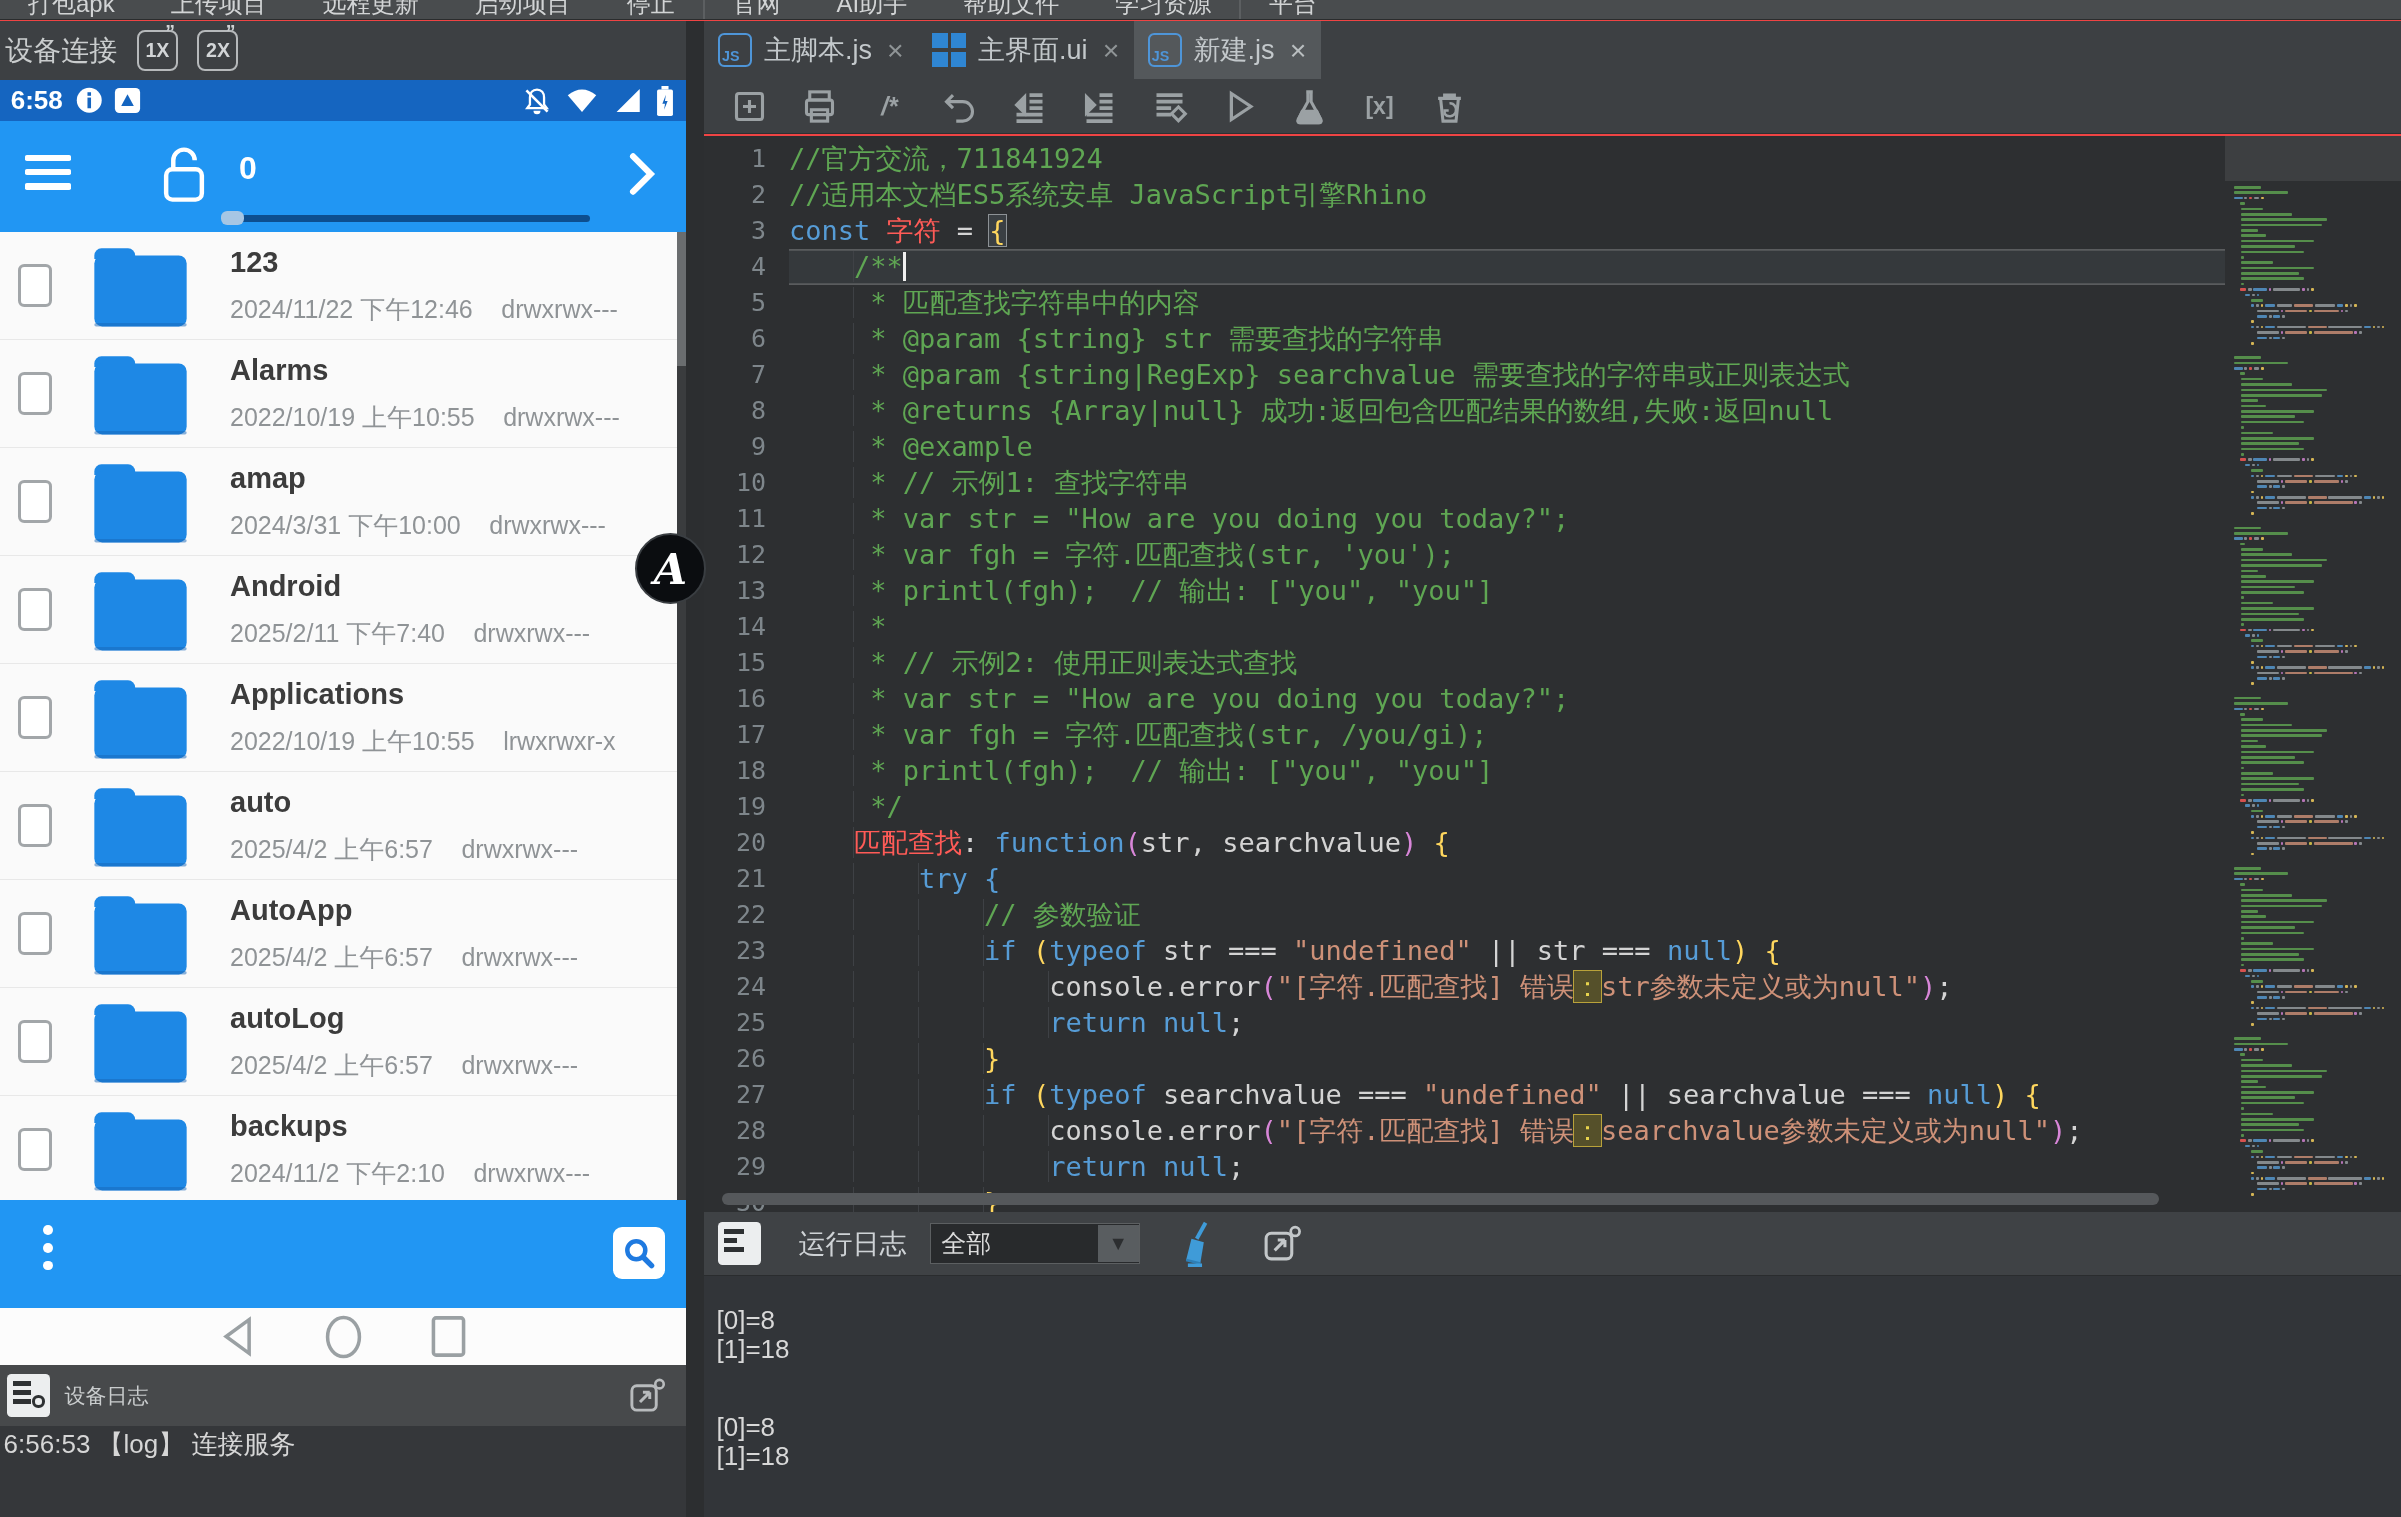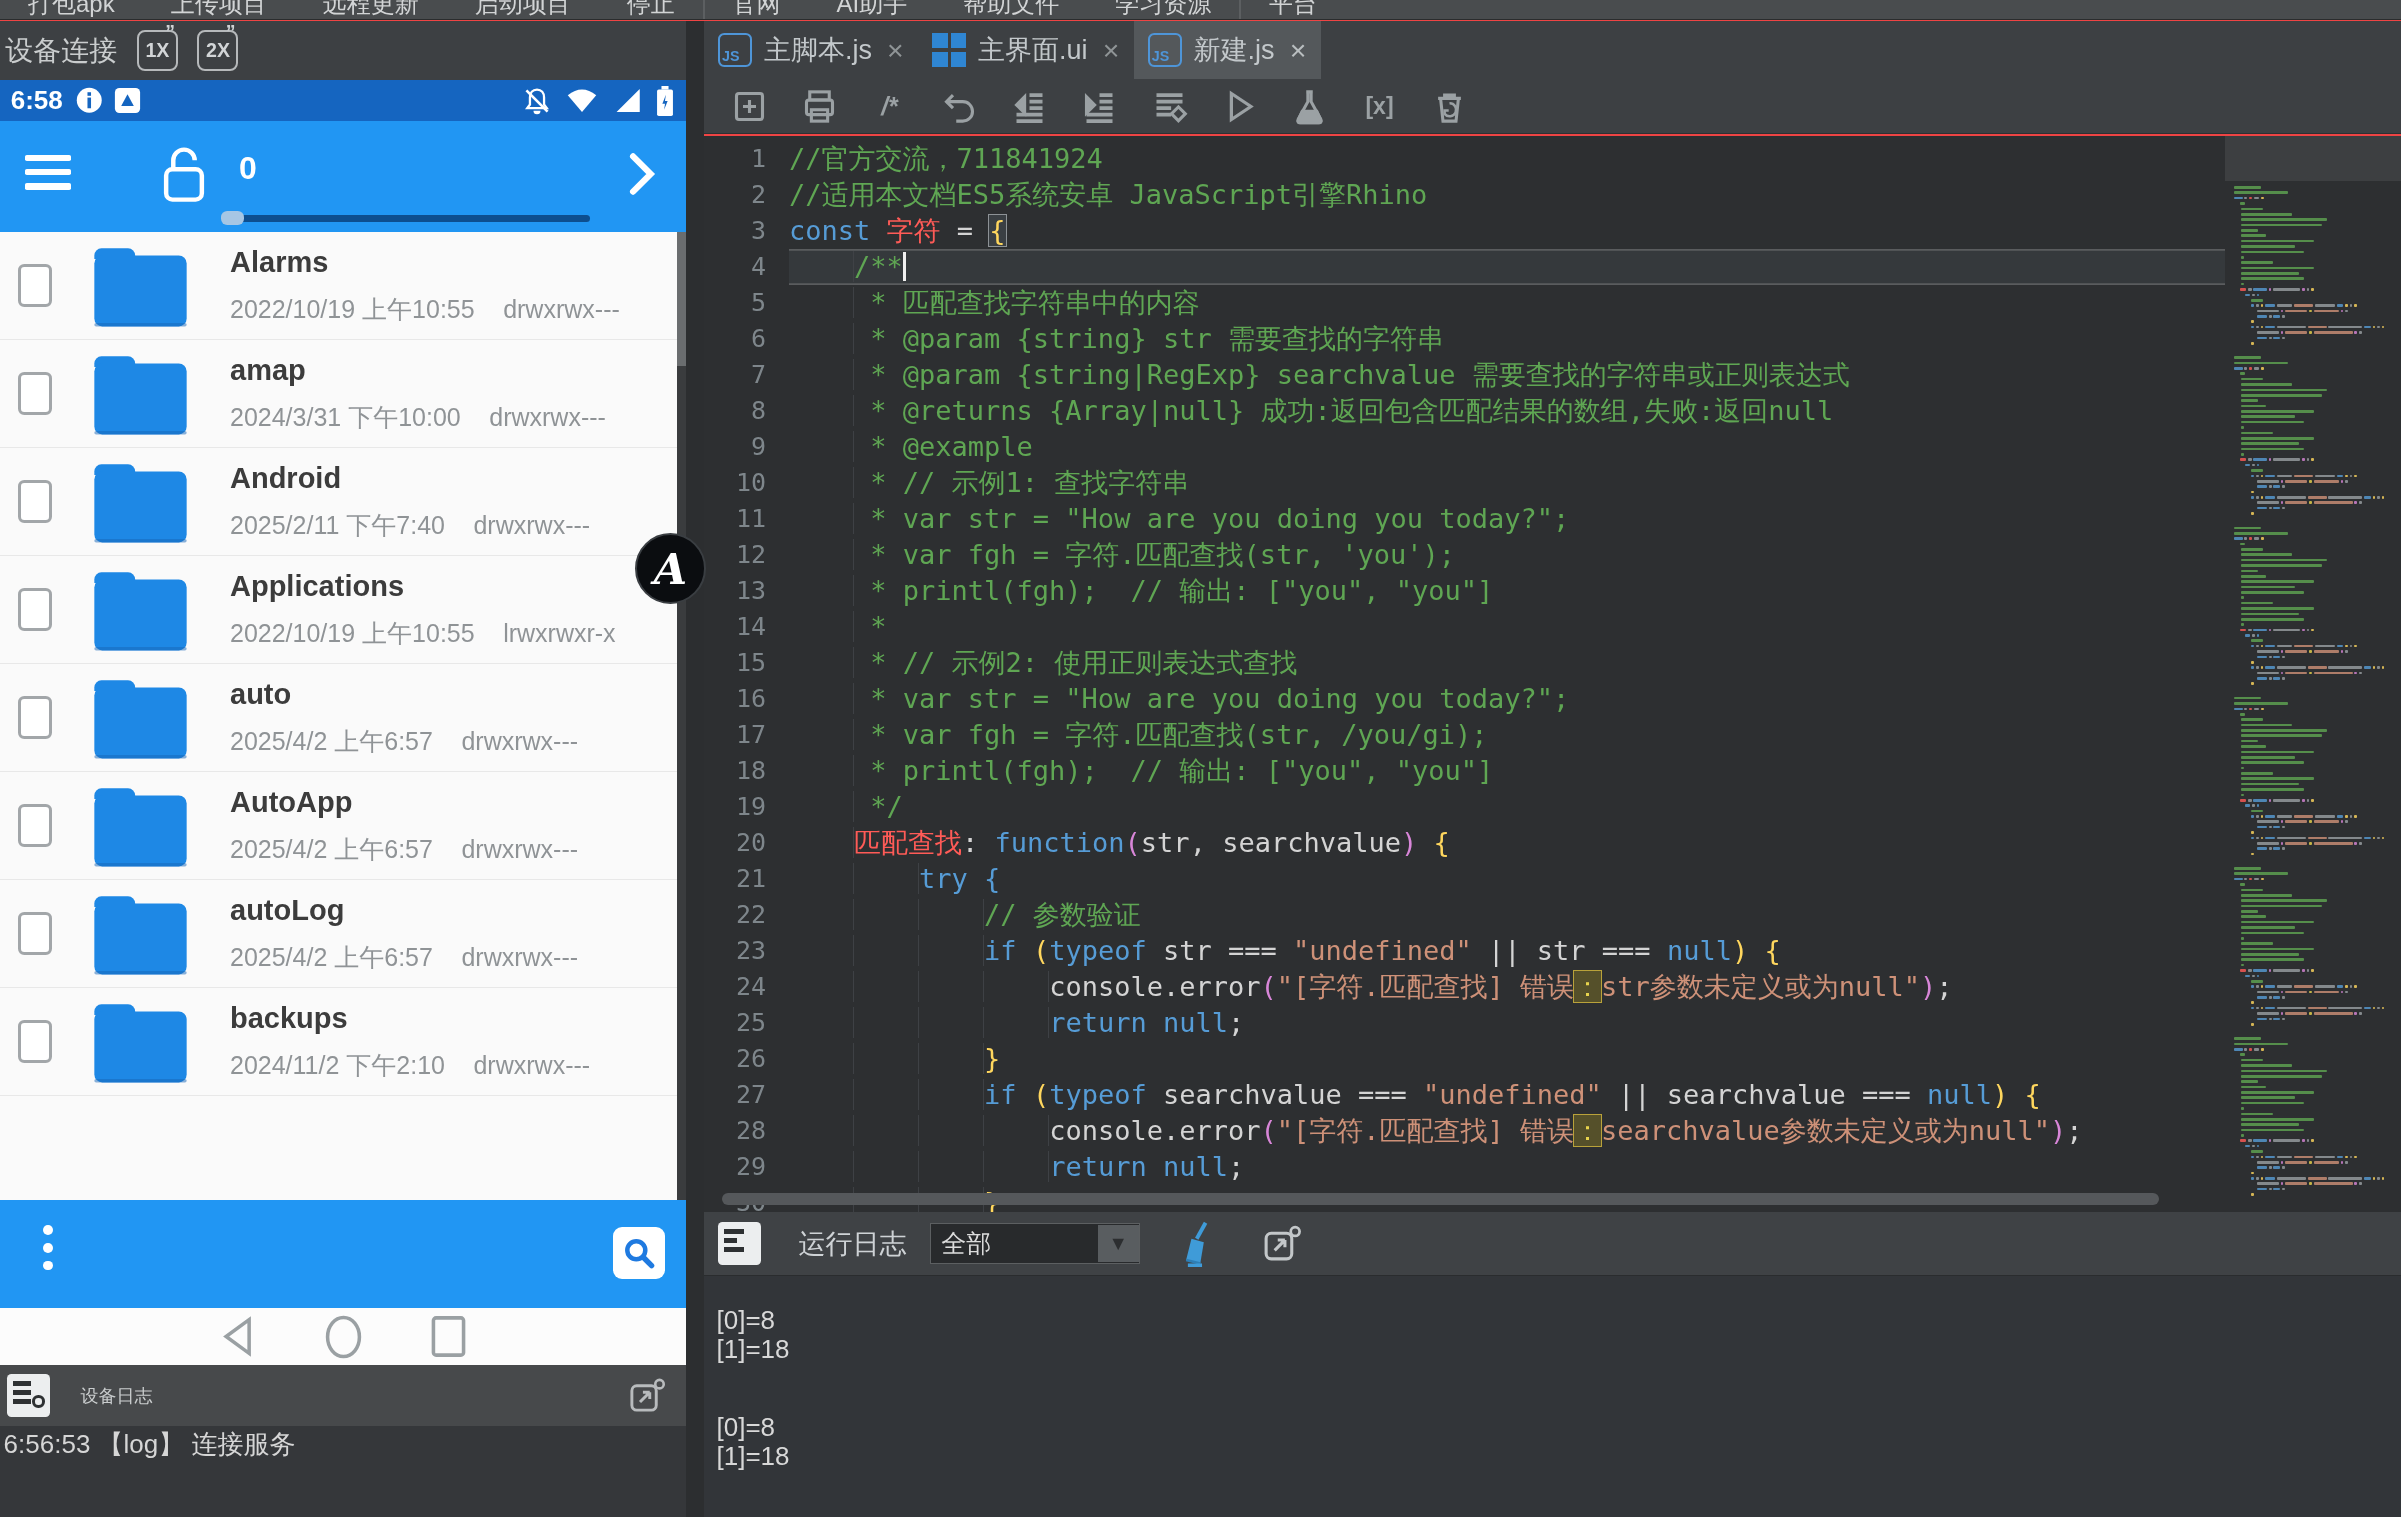--- a/index.html
+++ b/index.html
@@ -59,21 +59,21 @@
   #searchbtn { position:absolute; right:21.4px; top:27px; width:52px; height:52px; background:#fff; border-radius:9px;
                display:flex; align-items:center; justify-content:center; }
 
   #navbar { position:absolute; top:1228px; left:0; width:686px; height:57px; background:#fcfcfc;
             display:flex; align-items:center; justify-content:center; gap:64px; }
 
   #dl-header { position:absolute; top:1285px; left:0; width:686px; height:61px; background:#47494b;
                display:flex; align-items:center; }
   .white-ic { width:43px; height:43px; background:#eceeef; border-radius:4.5px; margin:0 14.3px 0 7.1px; position:relative; }
   .white-ic div { position:absolute; background:#2e3133; }
-  #dl-title { font-size:18px; color:#c9cccd;margin-left:16px; }
+  #dl-title { font-size:21px; color:#c9cccd; }
   .popup-btn { margin-left:auto; margin-right:19.6px; }
 
   #dl-content { position:absolute; top:1346px; left:0; width:686px; height:91px; background:#35373a;
                 padding:5.3px 0 0 3.6px; font-size:26px; color:#d6d6d6; }
   #dl-content div { line-height:27px; margin-bottom:22px; }
 
   
   #tabbar { position:absolute; left:704px; top:20.5px; right:0; height:59px; background:#3d4043; display:flex; }
   .tab { display:flex; align-items:center; gap:11.6px; padding:0 14.3px; font-size:27px; color:#c3c8cb; }
   .tab.active { background:#54585b; }
@@ -228,20 +228,32 @@
     <div id="filelist">
         <div class="frow">
           <div class="fcheck"></div>
           <div class="ffolder">
             <svg width="103" height="87" viewBox="0 0 116 98">
               <path d="M6 14 a8 8 0 0 1 8-8 H44 a8 8 0 0 1 8 8 v4 H6 Z" fill="#1e88e5"></path>
               <rect x="6" y="14" width="104" height="80" rx="9" fill="#1e88e5"></rect>
               <rect x="6" y="90" width="104" height="4" rx="2" fill="#1565b8" opacity="0.5"></rect>
             </svg>
           </div>
+          <div class="fname">123</div>
+          <div class="fmeta"><span>2024/11/22 下午12:46</span><span class="perm">drwxrwx---</span></div>
+        </div>
+        <div class="frow">
+          <div class="fcheck"></div>
+          <div class="ffolder">
+            <svg width="103" height="87" viewBox="0 0 116 98">
+              <path d="M6 14 a8 8 0 0 1 8-8 H44 a8 8 0 0 1 8 8 v4 H6 Z" fill="#1e88e5"></path>
+              <rect x="6" y="14" width="104" height="80" rx="9" fill="#1e88e5"></rect>
+              <rect x="6" y="90" width="104" height="4" rx="2" fill="#1565b8" opacity="0.5"></rect>
+            </svg>
+          </div>
           <div class="fname">Alarms</div>
           <div class="fmeta"><span>2022/10/19 上午10:55</span><span class="perm">drwxrwx---</span></div>
         </div>
         <div class="frow">
           <div class="fcheck"></div>
           <div class="ffolder">
             <svg width="103" height="87" viewBox="0 0 116 98">
               <path d="M6 14 a8 8 0 0 1 8-8 H44 a8 8 0 0 1 8 8 v4 H6 Z" fill="#1e88e5"></path>
               <rect x="6" y="14" width="104" height="80" rx="9" fill="#1e88e5"></rect>
               <rect x="6" y="90" width="104" height="4" rx="2" fill="#1565b8" opacity="0.5"></rect>

